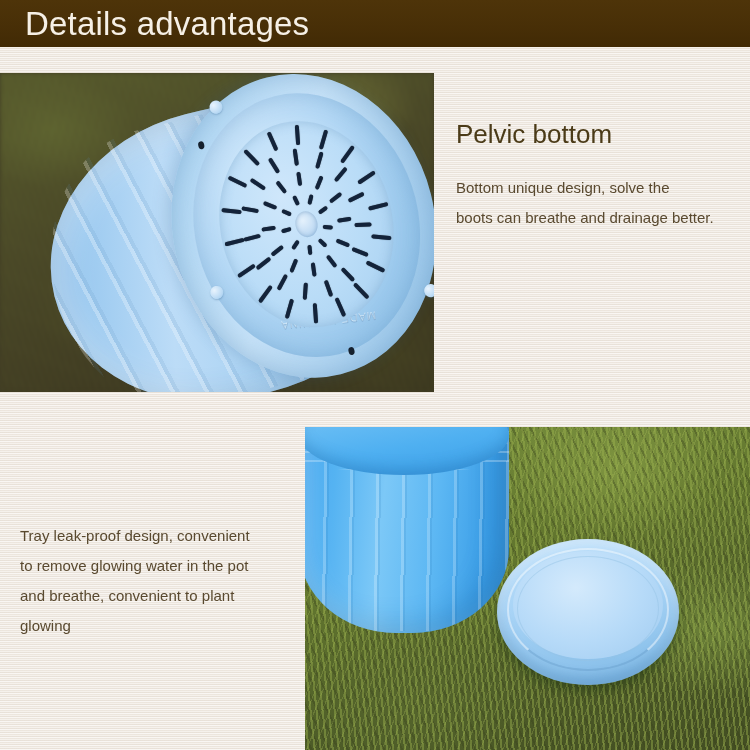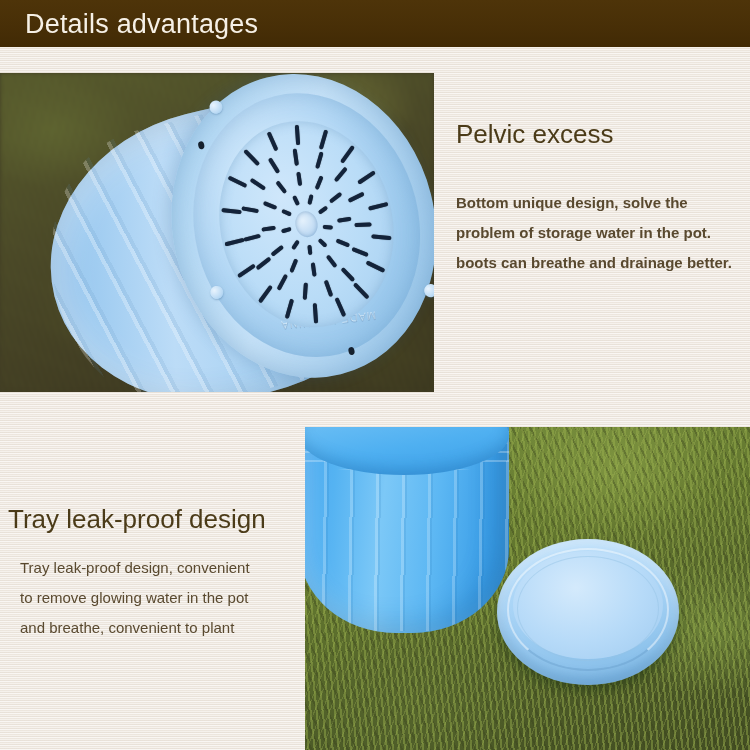--- a/index.html
+++ b/index.html
@@ -38,21 +38,21 @@
     left: 0; top: 0;
     width: 750px;
     height: 47px;
     background: linear-gradient(180deg, #4e3409 0%, #482f07 55%, #412a05 100%);
     overflow: hidden;
   }
   .header-title {
     position: absolute;
     left: 25px;
     top: 4px;
-    font-size: 27px;
+    font-size: 33px;
     line-height: 40px;
     letter-spacing: 0.2px;
     color: #f6f0e6;
     white-space: nowrap;
   }
 
   
   .photo-top {
     position: absolute;
     left: 0;
@@ -331,21 +331,21 @@
     font-size: 26px;
     line-height: 32px;
     white-space: nowrap;
   }
   .body-p {
     margin: 0;
     color: #59492f;
     font-size: 15px;
     line-height: 30px;
   }
-  .block-right .body-p { margin-top: 38px; font-weight: bold; }
+  .block-right .body-p { margin-top: 23px; }
   .block-left  .body-p { margin-top: 18px; padding-left: 12px; }
   .body-p span { display: block; white-space: nowrap; }
 </style>
 </head>
 <body>
 
 <div id="page">
 
   <div class="header-bar">
     <div class="header-title">Details advantages</div>
@@ -440,30 +440,29 @@
     </div>
 
     <div class="tray">
       <div class="tray-top"></div>
       <div class="tray-ring-1"></div>
       <div class="tray-ring-2"></div>
     </div>
   </div>
 
   <div class="block-right">
-    <div class="head-line">Pelvic excess</div>
+    <div class="head-line">Pelvic bottom</div>
     <p class="body-p">
       <span>Bottom unique design, solve the</span>
-      <span>problem of storage water in the pot.</span>
       <span>boots can breathe and drainage better.</span>
     </p>
   </div>
 
   <div class="block-left">
-    <div class="head-line">Tray leak-proof design</div>
     <p class="body-p">
       <span>Tray leak-proof design, convenient</span>
       <span>to remove glowing water in the pot</span>
       <span>and breathe, convenient to plant</span>
+      <span>glowing</span>
     </p>
   </div>
 
 </div>
 
 </body></html>

